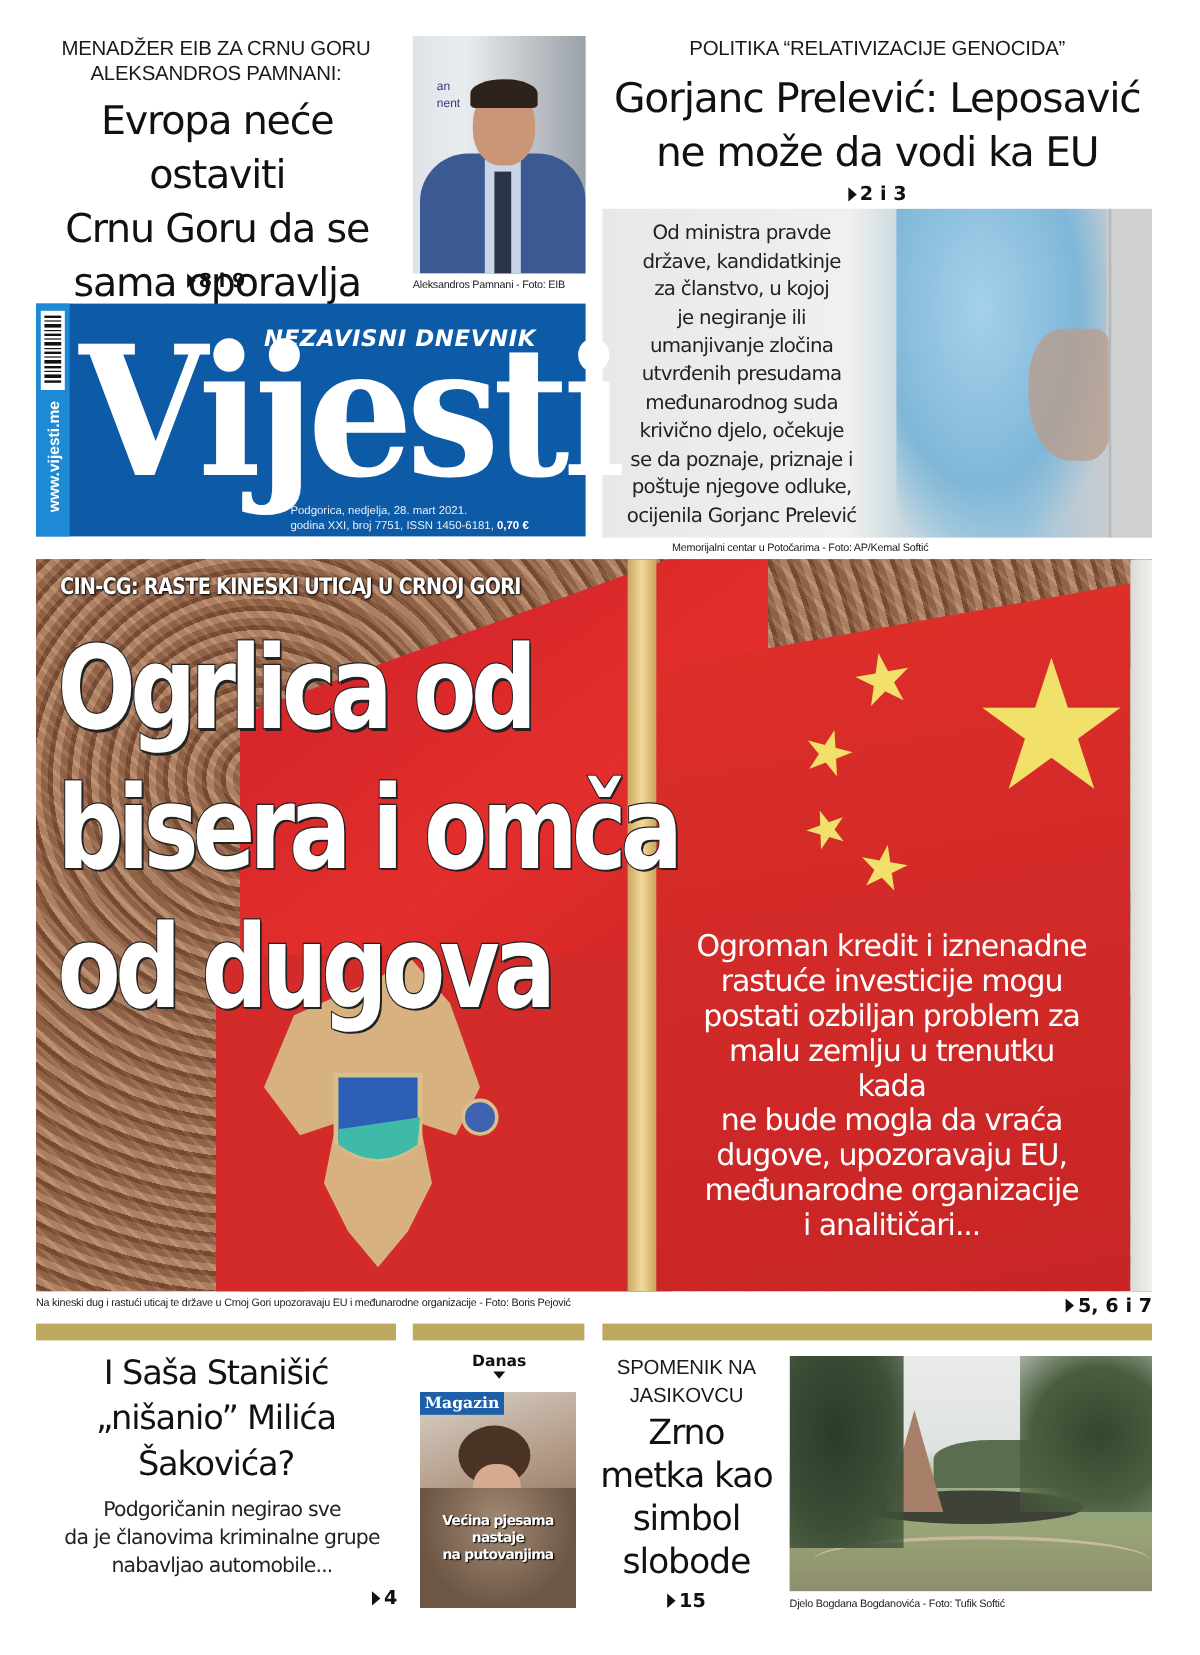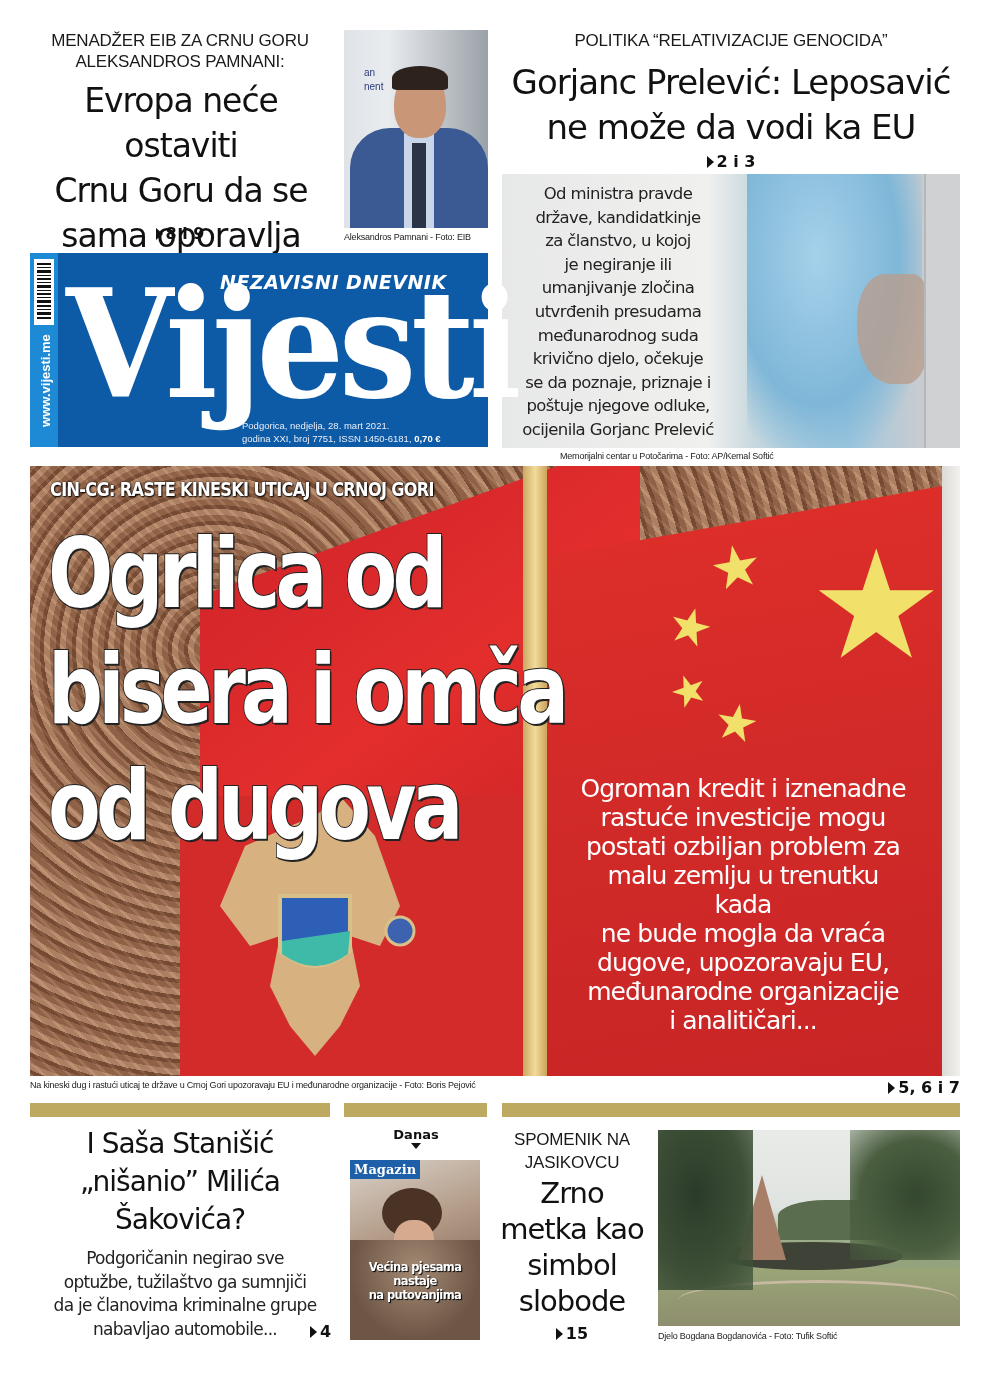--- a/index.html
+++ b/index.html
@@ -208,21 +208,20 @@
 <div class="abs goldbar" style="left:344px; top:1103px; width:143px;"></div>
 <div class="abs goldbar" style="left:502px; top:1103px; width:458px;"></div>
 
 <a class="abs center headline" style="left:30px; top:1125px; width:300px; font-size:28px; line-height:38px; text-decoration:none;">
   <div>I Saša Stanišić</div>
   <div>„nišanio” Milića</div>
   <div>Šakovića?</div>
 </a>
 <div class="abs center" style="left:40px; top:1247px; width:290px; font-family:'DejaVu Sans',sans-serif; font-size:17px; line-height:23.5px; color:#222; letter-spacing:-0.7px;">
   <div>Podgoričanin negirao sve</div>
-  <div>optužbe, tužilaštvo ga sumnjiči</div>
   <div>da je članovima kriminalne grupe</div>
   <div>nabavljao automobile...</div>
 </div>
 <div class="abs pageref" style="left:310px; top:1322px;">
   <span class="tri"></span><span>4</span>
 </div>
 
 <div class="abs danas">
   <span>Danas</span>
   <span class="down"></span>

